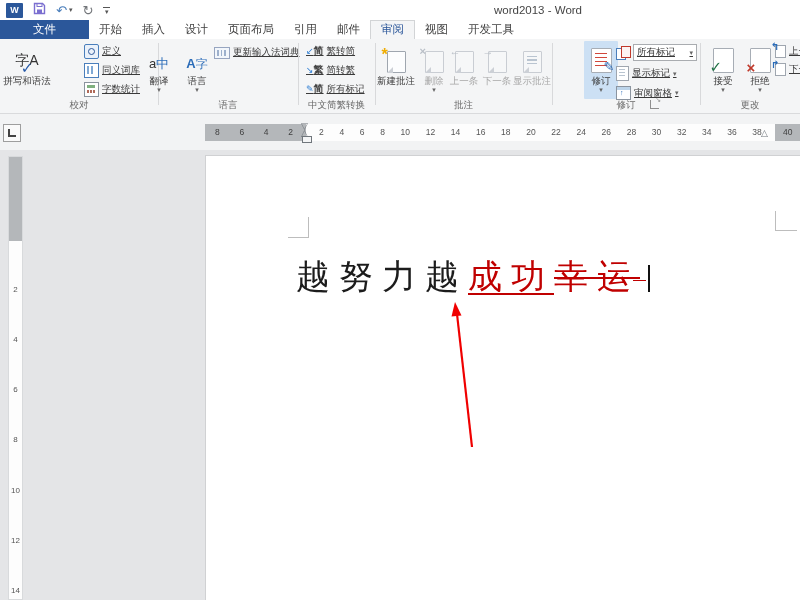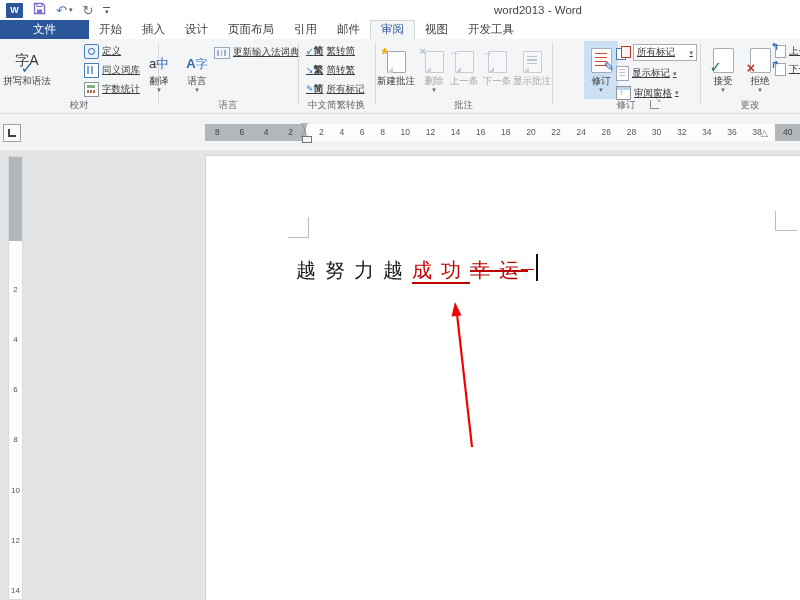--- a/index.html
+++ b/index.html
@@ -107,21 +107,21 @@
           border:1px solid #d8dadc;box-sizing:border-box;}
   .vmargin{position:absolute;left:0;top:0;width:13px;height:84px;background:#b4b7ba;}
   .vnums{position:absolute;left:0;top:128px;width:13px;height:310px;display:flex;flex-direction:column;
          justify-content:space-between;align-items:center;font-size:8px;color:#555;}
   .page{position:absolute;left:205px;top:155px;width:595px;height:445px;background:#fff;
         border-left:1px solid #d0d1d3;border-top:1px solid #d0d1d3;}
   .cropL{position:absolute;left:288px;top:217px;width:20px;height:20px;
          border-right:1px solid #bdbdbd;border-bottom:1px solid #bdbdbd;}
   .cropR{position:absolute;left:775px;top:211px;width:21px;height:19px;
          border-left:1px solid #bdbdbd;border-bottom:1px solid #bdbdbd;}
-  .docline{position:absolute;left:296px;top:254px;font-size:20px;letter-spacing:9px;color:#1c1c1c;white-space:nowrap;}
+  .docline{position:absolute;left:296px;top:254px;font-size:34px;letter-spacing:9px;color:#1c1c1c;white-space:nowrap;}
   .ins{color:#c00000;text-decoration:underline;text-decoration-thickness:1.5px;text-underline-offset:5px;}
   .del{color:#c00000;text-decoration:line-through;text-decoration-thickness:1.5px;}
   .striketail{display:inline-block;width:13px;height:1.5px;background:#c00000;vertical-align:7px;margin-left:-7px;}
   .cursor{display:inline-block;width:1.5px;height:27px;background:#111;vertical-align:-4px;margin-left:2px;}
   .arrowsvg{position:absolute;left:0;top:0;pointer-events:none;z-index:5;}
 </style>
 </head>
 <body>
 
 <div id="app">

